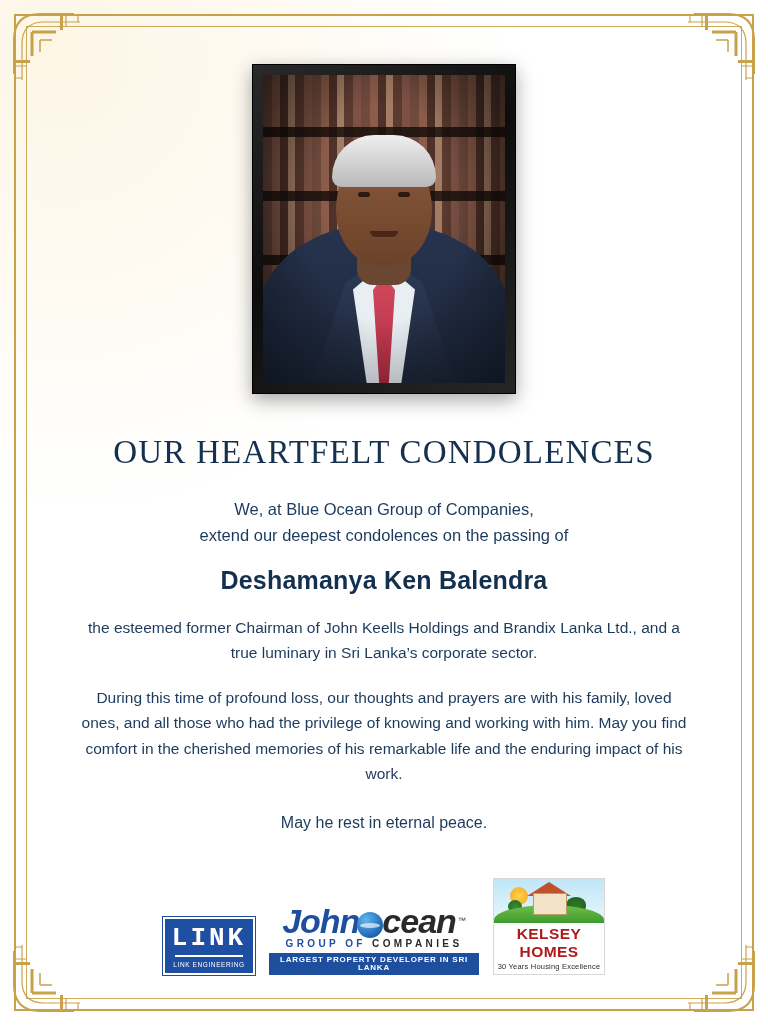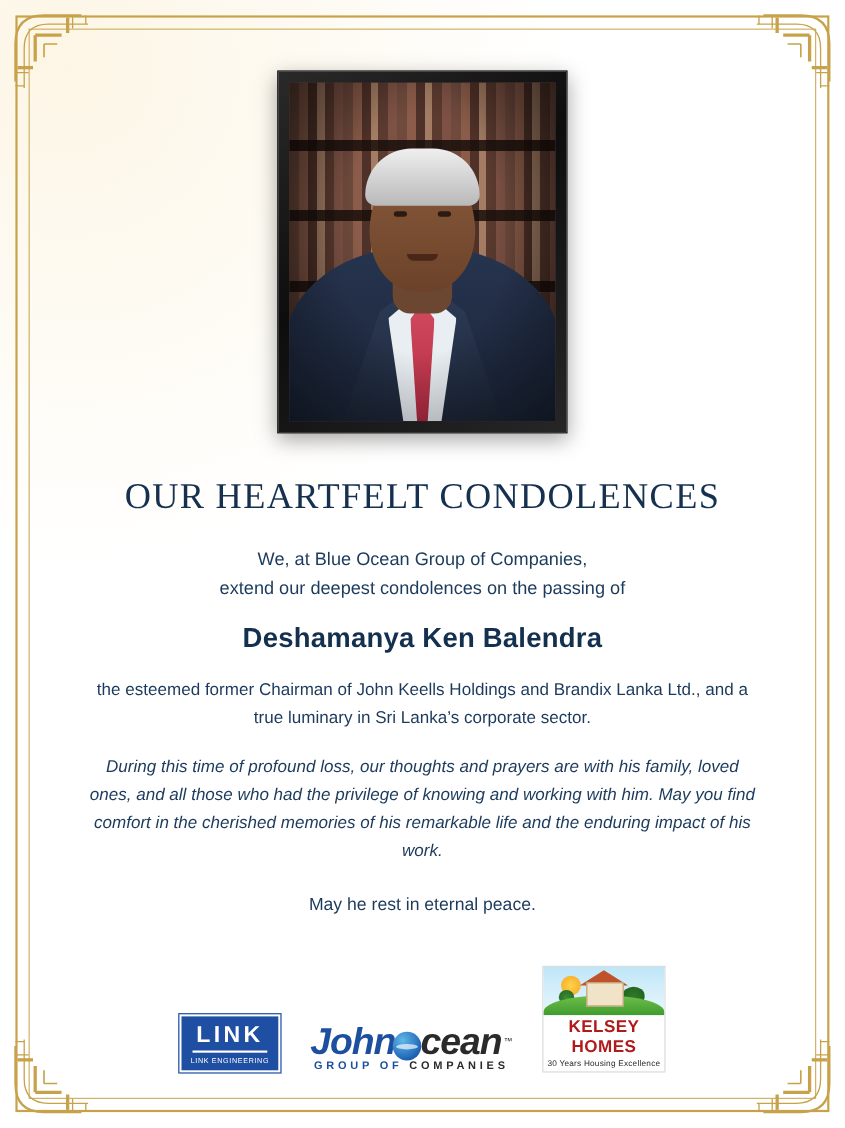--- a/index.html
+++ b/index.html
@@ -216,21 +216,21 @@
   }
 
   .para {
     margin-top: 20px;
     text-align: center;
     font-size: 15.5px;
     line-height: 1.62;
     color: #1b3a5c;
     max-width: 600px;
   }
-  .para.wide { max-width: 615px; font-style: italic; }
+  .para.wide { max-width: 615px; }
 
   .closing {
     margin-top: 28px;
     text-align: left;
     font-size: 16px;
     color: #1b3a5c;
   }
 
   
   .logos {
@@ -247,23 +247,24 @@
     background: #1f4fa3;
     border: 2px solid #ffffff;
     outline: 1px solid #1f4fa3;
     padding: 6px 4px 4px;
     box-sizing: border-box;
     text-align: center;
     color: #fff;
   }
   .logo-link .big {
     font-weight: bold;
-    font-size: 21px;
+    font-size: 26px;
     letter-spacing: 3px;
     line-height: 1;
+    font-family: Liberation Mono, monospace;
   }
   .logo-link .rule {
     height: 2px;
     background: #fff;
     margin: 4px 6px;
   }
   .logo-link .sub {
     font-size: 6.5px;
     letter-spacing: 0.6px;
     line-height: 1.2;
@@ -517,20 +518,21 @@
         <div class="row1">
           <span class="blue">John</span>
           <span class="globe"></span>
           <span class="ocean">cean</span>
           <span class="tm">™</span>
         </div>
         <div class="row2">
           <span class="g">GROUP OF</span>
           <span>COMPANIES</span>
         </div>
+        <div class="banner">LARGEST PROPERTY DEVELOPER IN SRI LANKA</div>
       </div>
 
       <div class="logo-kelsey">
         <div class="kelsey-art">
           <div class="k-sun"></div>
           <div class="k-tree"></div>
           <div class="k-tree2"></div>
           <div class="k-hill"></div>
           <div class="k-roof"></div>
           <div class="k-house"></div>

